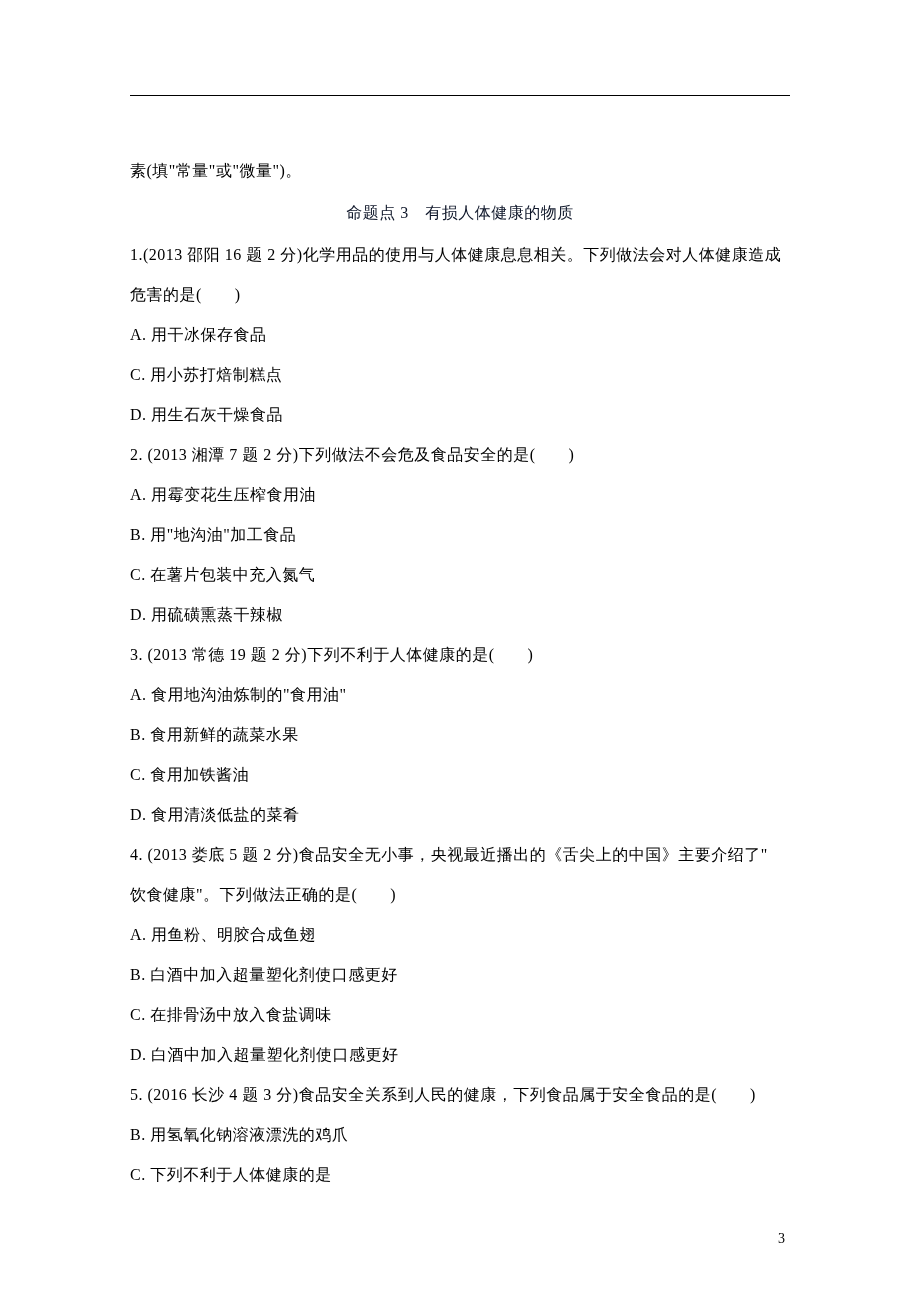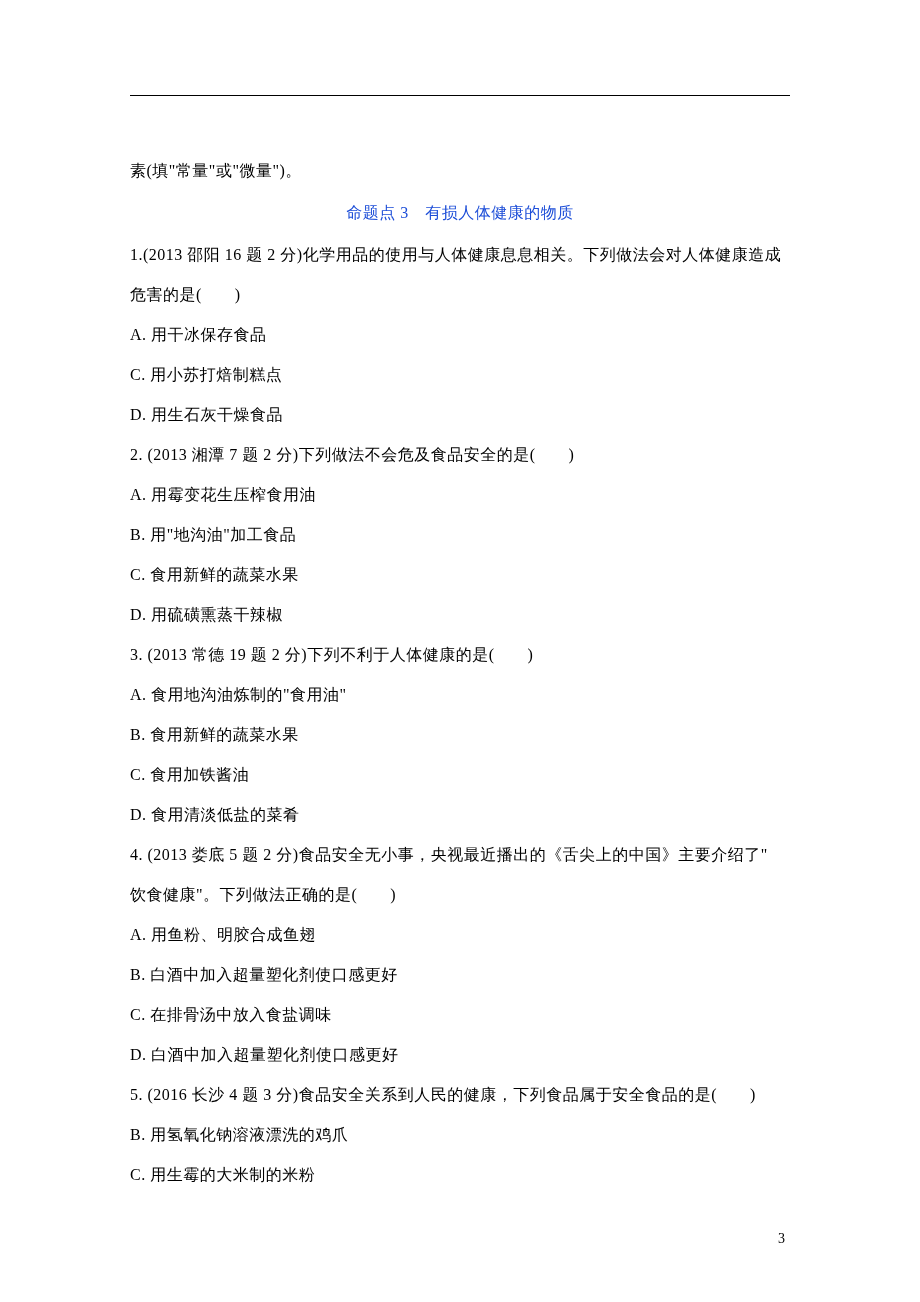--- a/index.html
+++ b/index.html
@@ -23,21 +23,21 @@
       margin-bottom: 55px;
     }
     .body-text {
       font-size: 16px;
       line-height: 2.5;
       color: #000;
       letter-spacing: 0.5px;
     }
     .section-heading {
       text-align: center;
-      color: #1d4ed8;
+      color: #0f172a;
       font-size: 16px;
       line-height: 2.5;
       margin-top: 2px;
       margin-bottom: 2px;
       letter-spacing: 0.5px;
     }
     .page-number {
       position: absolute;
       bottom: 55px;
       right: 135px;
@@ -61,33 +61,33 @@
 
   <div id="questions-root">
       <div class="body-text q-line">1.(2013 邵阳 16 题 2 分)化学用品的使用与人体健康息息相关。下列做法会对人体健康造成</div>
       <div class="body-text q-line">危害的是(　　)</div>
       <div class="body-text q-line">A. 用干冰保存食品</div>
       <div class="body-text q-line">C. 用小苏打焙制糕点</div>
       <div class="body-text q-line">D. 用生石灰干燥食品</div>
       <div class="body-text q-line">2. (2013 湘潭 7 题 2 分)下列做法不会危及食品安全的是(　　)</div>
       <div class="body-text q-line">A. 用霉变花生压榨食用油</div>
       <div class="body-text q-line">B. 用"地沟油"加工食品</div>
-      <div class="body-text q-line">C. 食用新鲜的蔬菜水果</div>
+      <div class="body-text q-line">C. 在薯片包装中充入氮气</div>
       <div class="body-text q-line">D. 用硫磺熏蒸干辣椒</div>
       <div class="body-text q-line">3. (2013 常德 19 题 2 分)下列不利于人体健康的是(　　)</div>
       <div class="body-text q-line">A. 食用地沟油炼制的"食用油"</div>
       <div class="body-text q-line">B. 食用新鲜的蔬菜水果</div>
       <div class="body-text q-line">C. 食用加铁酱油</div>
       <div class="body-text q-line">D. 食用清淡低盐的菜肴</div>
       <div class="body-text q-line">4. (2013 娄底 5 题 2 分)食品安全无小事，央视最近播出的《舌尖上的中国》主要介绍了"</div>
       <div class="body-text q-line">饮食健康"。下列做法正确的是(　　)</div>
       <div class="body-text q-line">A. 用鱼粉、明胶合成鱼翅</div>
       <div class="body-text q-line">B. 白酒中加入超量塑化剂使口感更好</div>
       <div class="body-text q-line">C. 在排骨汤中放入食盐调味</div>
       <div class="body-text q-line">D. 白酒中加入超量塑化剂使口感更好</div>
       <div class="body-text q-line">5. (2016 长沙 4 题 3 分)食品安全关系到人民的健康，下列食品属于安全食品的是(　　)</div>
       <div class="body-text q-line">B. 用氢氧化钠溶液漂洗的鸡爪</div>
-      <div class="body-text q-line">C. 用生霉的大米制的米粉</div>
+      <div class="body-text q-line">C. 下列不利于人体健康的是</div>
     </div>
 
 </div>
 
 <div class="page-number">3</div>
 
 </body></html>

